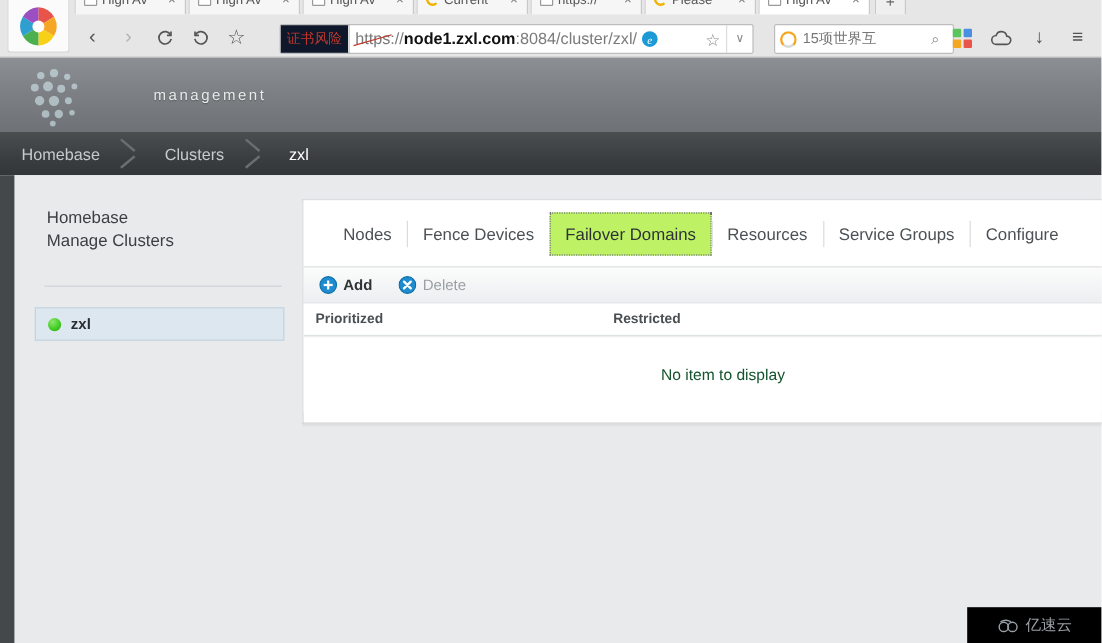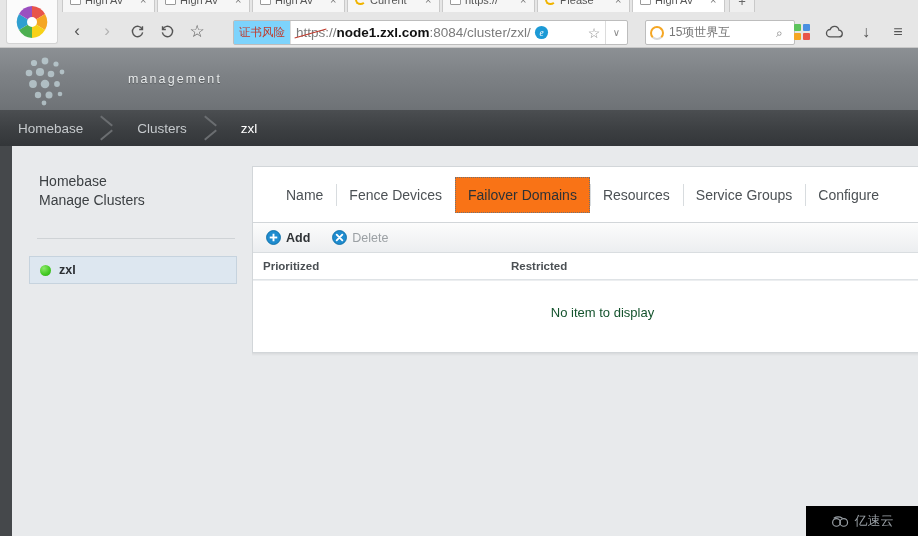--- a/index.html
+++ b/index.html
@@ -81,21 +81,21 @@
   .omnibox {
     position: absolute; left: 233px; top: 20px;
     width: 395px; height: 25px;
     background: #ffffff;
     border: 1px solid #bdbdbd; border-radius: 2px;
     display: flex; align-items: center;
   }
   .cert-warn {
     height: 23px; display: flex; align-items: center; padding: 0 5px;
     color: #c0392b; font-size: 11.5px; border-right: 1px solid #dcdcdc;
-    background: #7dd3fc; white-space: nowrap;
+    background: #0f172a; white-space: nowrap;
   }
   .url-wrap {
     flex: 1 1 auto; display: flex; align-items: center;
     padding: 0 5px; font-size: 13.5px; color: #222; white-space: nowrap; overflow: hidden;
   }
   .url-scheme { position: relative; color: #7b7b7b; }
   .url-scheme .strike {
     position: absolute; left: -2px; top: 50%; width: 112%; height: 0;
     border-top: 1.6px solid #c0392b;
     transform: rotate(-16deg);
@@ -207,21 +207,21 @@
     background: #ffffff; border-bottom: 1px solid #d2d6d9;
   }
   .tab-item {
     position: relative; height: 36px; display: flex; align-items: center;
     padding: 0 13px; font-size: 14px; color: #4c5155; white-space: nowrap;
   }
   .tab-item + .tab-item::before {
     content: ""; position: absolute; left: 0; top: 7px; width: 1px; height: 22px; background: #d8dcdf;
   }
   .tab-item.active {
-    background: #f97316; color: #2e3236; outline: 1px dotted #6d7176; outline-offset: -1px;
+    background: #bef264; color: #2e3236; outline: 1px dotted #6d7176; outline-offset: -1px;
   }
   .tab-item.active::before { display: none; }
 
   .toolbar {
     height: 30px; display: flex; align-items: center; padding-left: 13px;
     background: linear-gradient(180deg, #fcfcfc 0%, #eceef0 100%);
     border-bottom: 1px solid #d9dde0;
   }
   .tb-btn { display: flex; align-items: center; margin-right: 22px; }
   .tb-icon { width: 15px; height: 15px; margin-right: 5px; flex: 0 0 15px; }
@@ -419,21 +419,21 @@
       <div class="side-divider"></div>
       <div class="cluster-item">
         <span class="status-dot"></span>
         <span class="cluster-name">zxl</span>
       </div>
     </div>
 
     <div class="content-panel">
 
       <div class="tabs-row">
-        <span class="tab-item">Name</span>
+        <span class="tab-item">Nodes</span>
         <span class="tab-item">Fence Devices</span>
         <span class="tab-item active">Failover Domains</span>
         <span class="tab-item">Resources</span>
         <span class="tab-item">Service Groups</span>
         <span class="tab-item">Configure</span>
       </div>
 
       <div class="toolbar">
         <span class="tb-btn">
           <span class="tb-icon">

